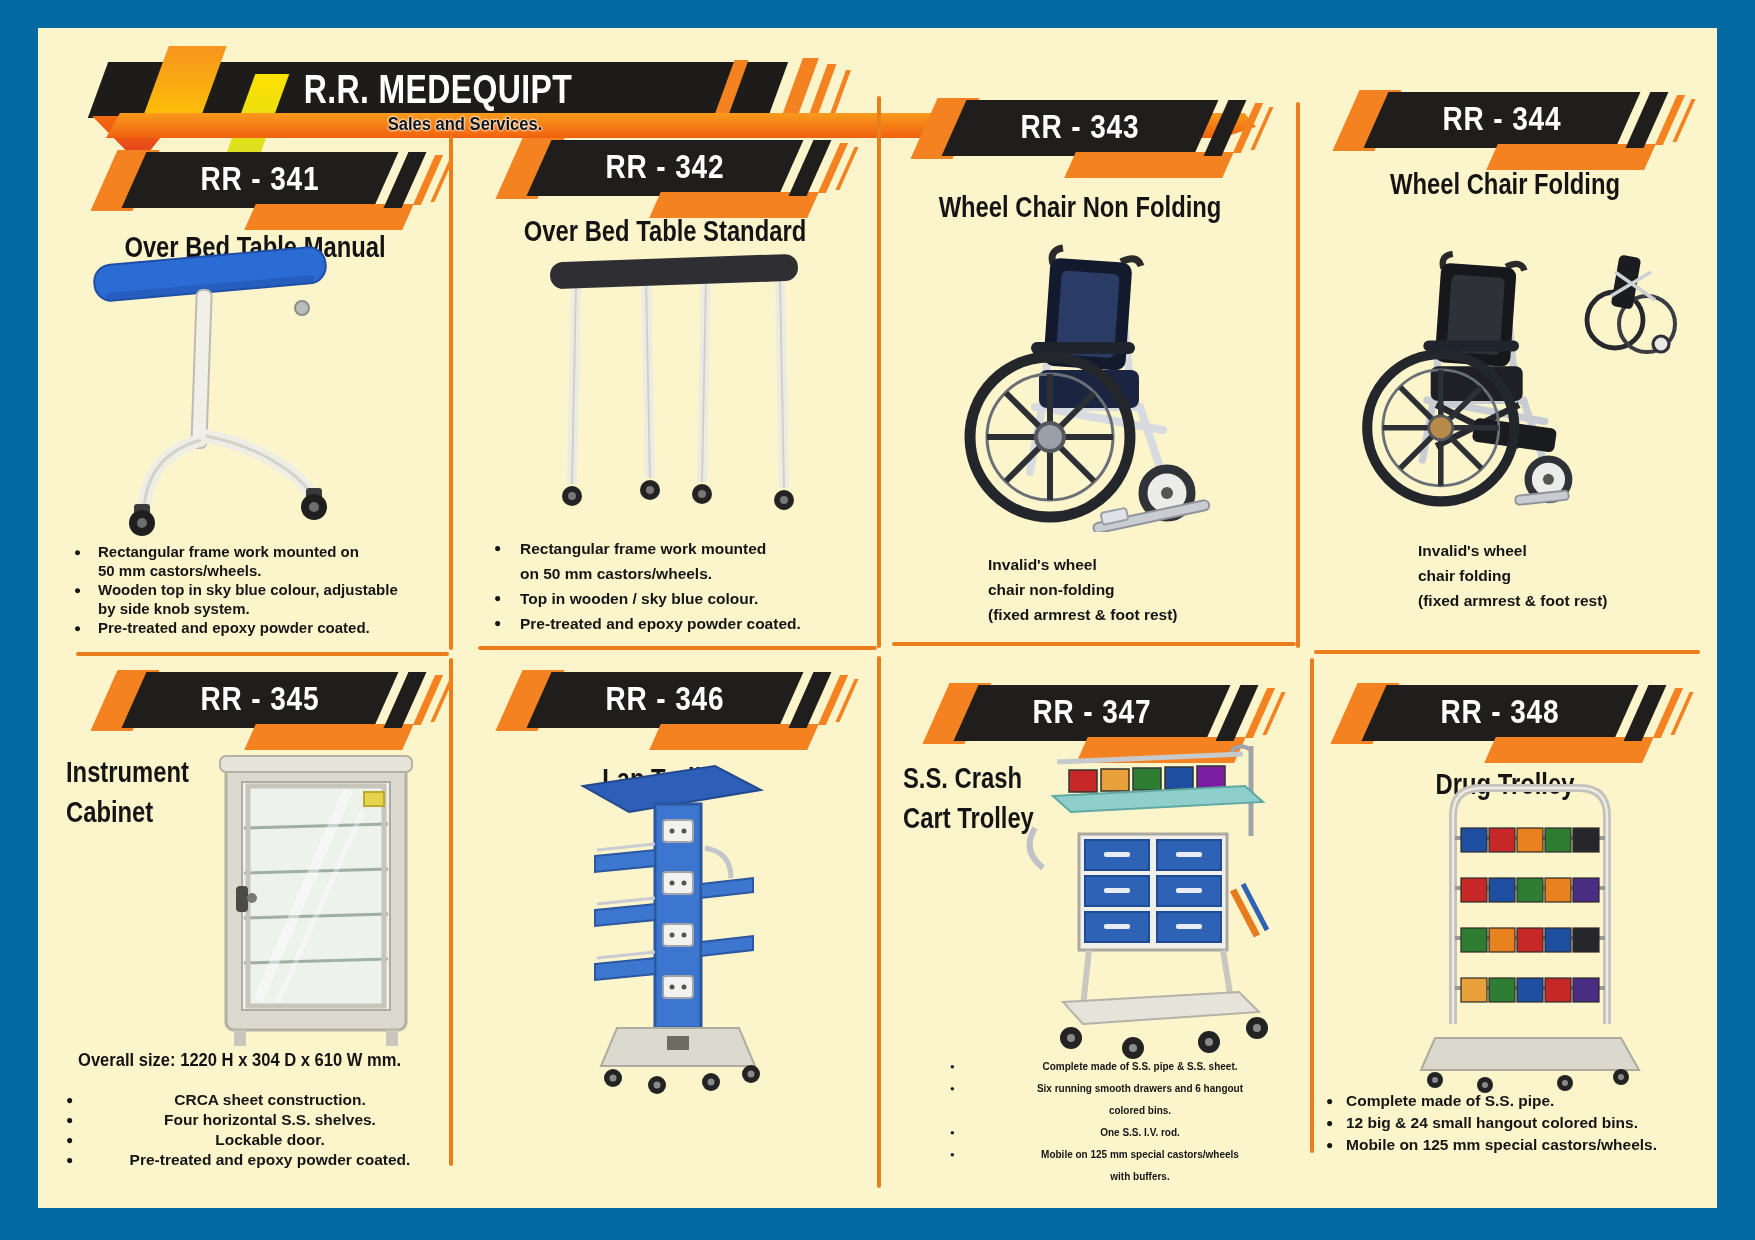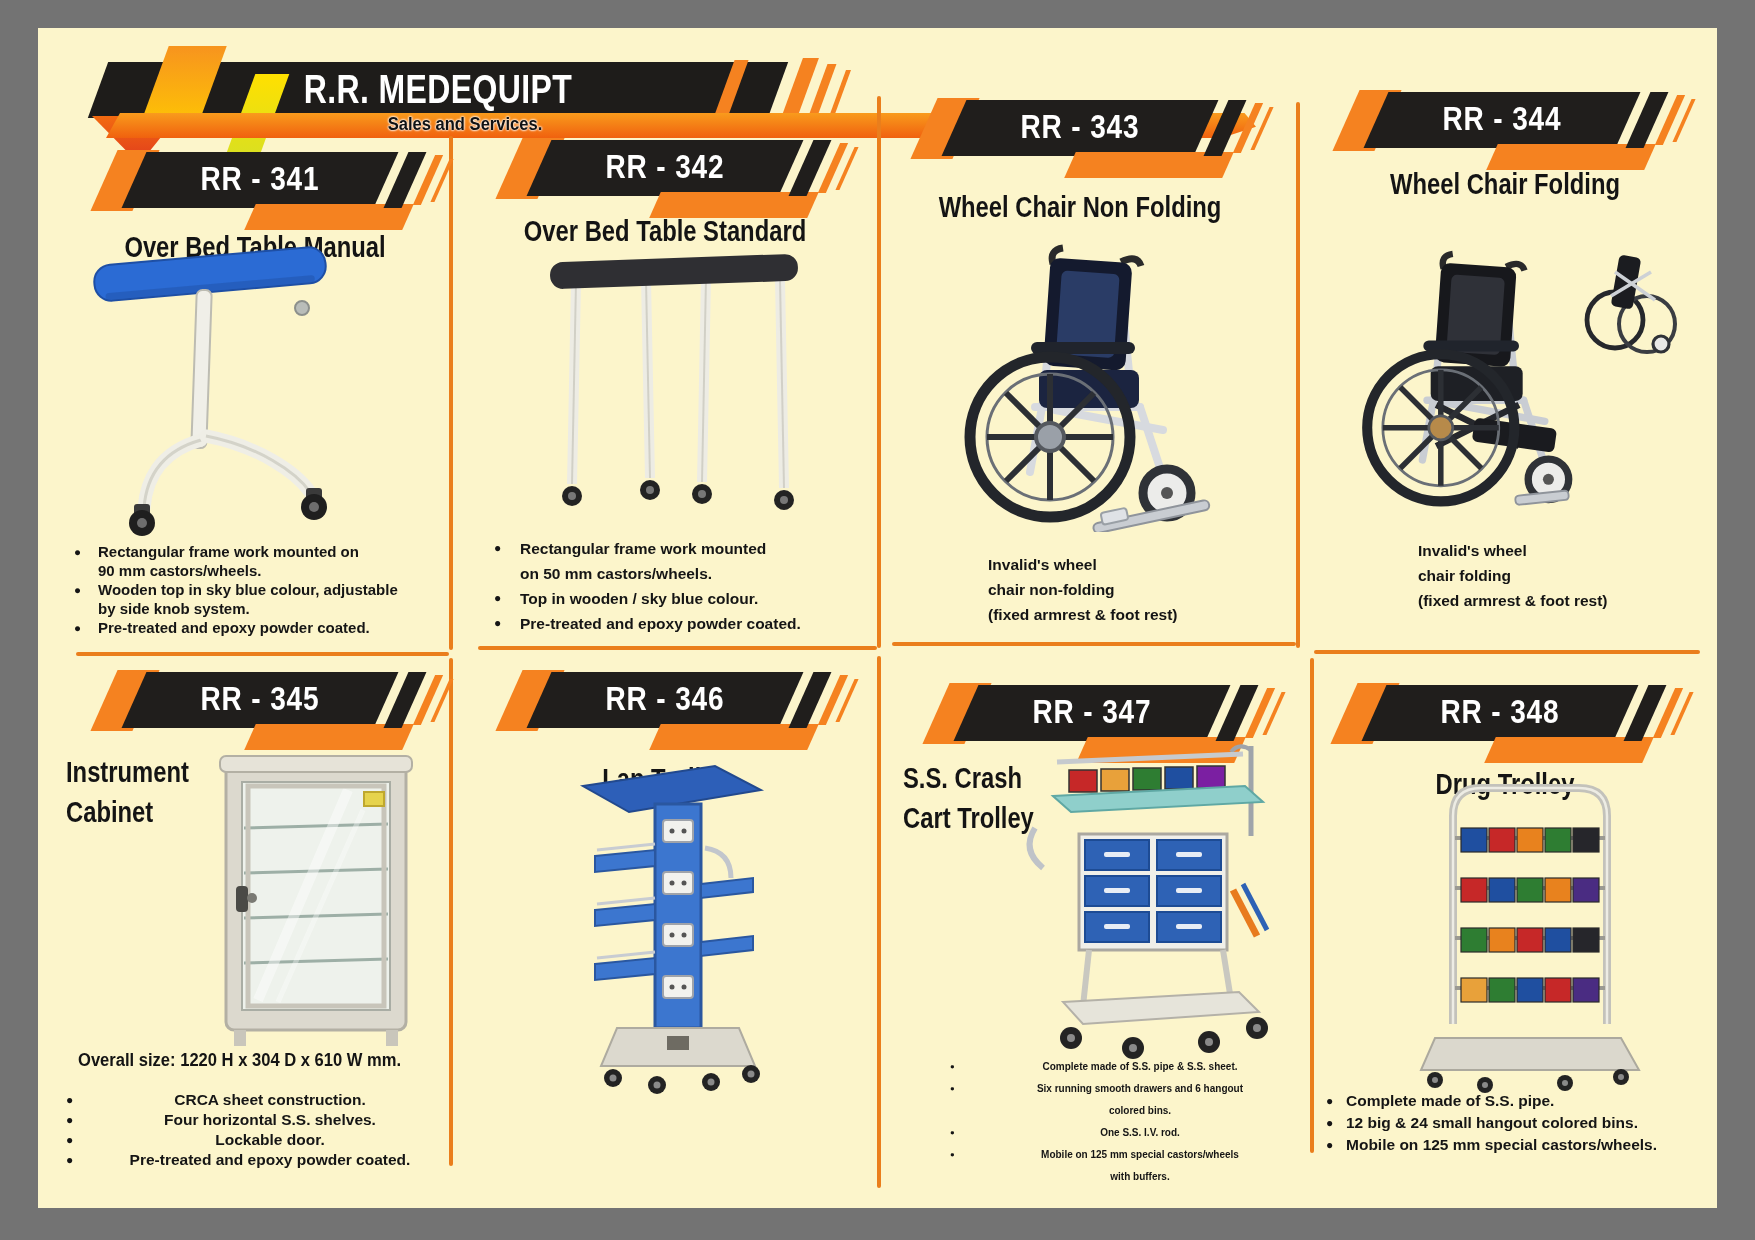--- a/index.html
+++ b/index.html
@@ -1,16 +1,16 @@
 <!DOCTYPE html>
 <html><head>
 <meta charset="utf-8">
 <style>
   html,body{margin:0;padding:0;background:#fff;}
-  #page{position:relative;width:1755px;height:1240px;background:#737373;overflow:hidden;
+  #page{position:relative;width:1755px;height:1240px;background:#0369a1;overflow:hidden;
         font-family:"Liberation Sans","DejaVu Sans",sans-serif;color:#141414;}
   #panel{position:absolute;left:38px;top:28px;width:1679px;height:1180px;background:#FCF5CB;}
 
   
   .hdr-black{position:absolute;left:98px;top:62px;width:680px;height:56px;background:#1E1C1A;
              transform:skewX(-20deg);}
   .hdr-title{position:absolute;left:118px;top:66px;width:640px;text-align:center;color:#fff;
              font-size:41px;font-weight:bold;transform:scaleX(.78);letter-spacing:.5px;}
   .hdr-strip{position:absolute;left:106px;top:113px;width:1150px;height:25px;
              background:linear-gradient(180deg,#F99B1C,#F0610F);
@@ -188,21 +188,21 @@
   <div class="caption" style="left:988px;top:552px">Invalid's wheel
 chair non-folding
 (fixed armrest &amp; foot rest)</div>
   <div class="caption" style="left:1418px;top:538px">Invalid's wheel
 chair folding
 (fixed armrest &amp; foot rest)</div>
   <div class="size-note" style="left:78px;top:1050px">Overall size: 1220 H x 304 D x 610 W mm.</div>
 
   <ul class="blist bl341">
     <li>Rectangular frame work mounted on
-90 mm castors/wheels.</li>
+50 mm castors/wheels.</li>
     <li>Wooden top in sky blue colour, adjustable
 by side knob system.</li>
     <li>Pre-treated and epoxy powder coated.</li>
   </ul>
   <ul class="blist bl342">
     <li>Rectangular frame work mounted
 on 50 mm castors/wheels.</li>
     <li>Top in wooden / sky blue colour.</li>
     <li>Pre-treated and epoxy powder coated.</li>
   </ul>

